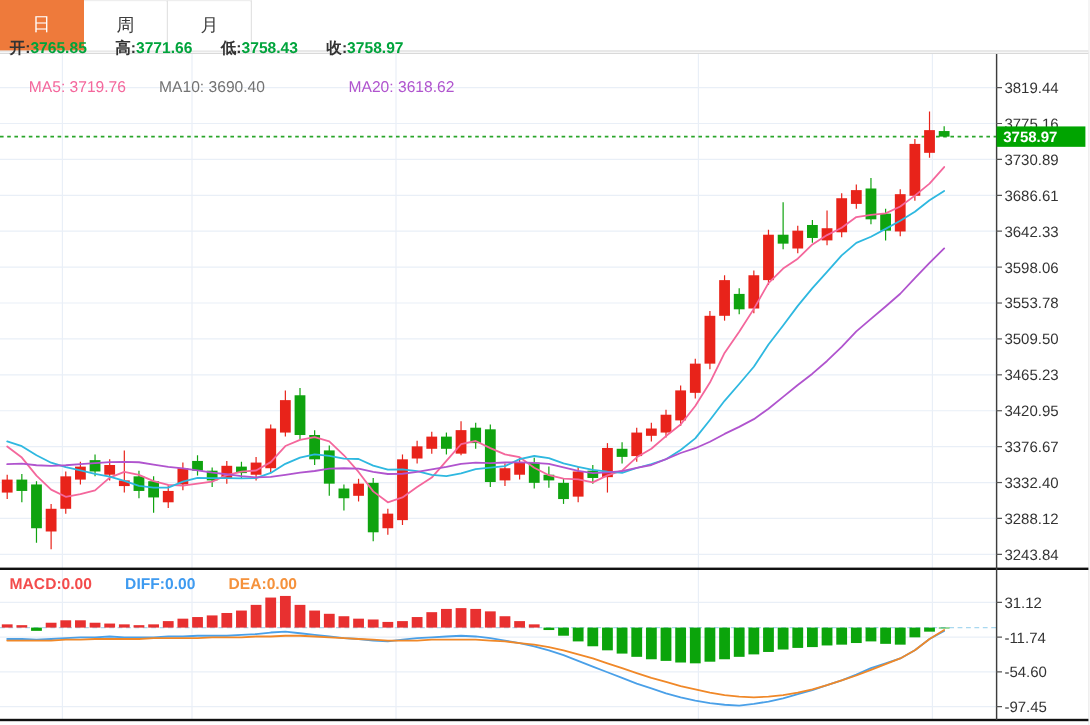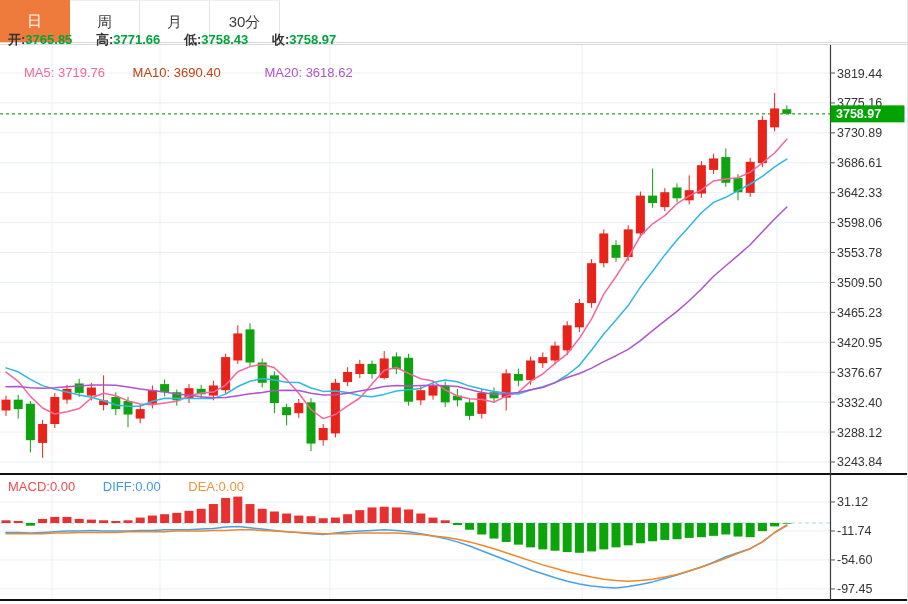--- a/index.html
+++ b/index.html
@@ -7,41 +7,40 @@
   
   #tabbar{position:absolute;top:0;left:0;width:908px;height:43px;background:#fff;border-bottom:1px solid #d9d9d9;box-sizing:border-box;display:flex;}
   .tab{width:70px;height:42px;line-height:42px;text-align:center;font-size:15px;color:#3c3c3c;border-right:1px solid #e3e3e3;border-top:1px solid #eee;box-sizing:border-box;cursor:pointer;background:#fff;}
   .tab.active{background:#ee7a3b;color:#fff;border-right:1px solid #ee7a3b;border-top:none;}
   
   #chart{position:absolute;top:43px;left:0;}
   
   .row{position:absolute;left:8px;white-space:nowrap;font-size:13px;letter-spacing:0;}
   #row-ohlc{top:31px;font-weight:bold;}
   #row-ma{top:65px;}
-  #row-macd{top:479px;}
+  #row-macd{top:479px;font-weight:bold;}
   .lbl{color:#333;}
   .grn{color:#00a43c;}
   .pair{margin-right:20px;}
   .ma5{color:#f4679c;margin-right:24px;margin-left:16px;}
-  .ma10{color:#c2410c;margin-right:40px;}
-  .ma20{color:#b054ce;}
+  .ma10{color:#737373;margin-right:24px;}
+  .ma20{color:#b054ce;margin-left:42px;}
   .macdv{color:#f34c4c;margin-right:24px;}
   .diffv{color:#3f9bf0;margin-right:24px;}
   .deav{color:#f5923c;}
 </style>
 </head>
 <body>
 
 <div id="app">
 
   <div id="tabbar">
     <div class="tab active">日</div>
     <div class="tab">周</div>
     <div class="tab">月</div>
-    <div class="tab">30分</div>
   </div>
 
   <svg id="chart" width="908" height="561">
       <line x1="0" y1="1.5" x2="908" y2="1.5" stroke="#d9d9d9" stroke-width="1"></line>
       <line x1="0" y1="30" x2="830" y2="30" stroke="#e9eff7" stroke-width="1"></line>
       <line x1="0" y1="59.92" x2="830" y2="59.92" stroke="#e9eff7" stroke-width="1"></line>
       <line x1="0" y1="89.84" x2="830" y2="89.84" stroke="#e9eff7" stroke-width="1"></line>
       <line x1="0" y1="119.76" x2="830" y2="119.76" stroke="#e9eff7" stroke-width="1"></line>
       <line x1="0" y1="149.68" x2="830" y2="149.68" stroke="#e9eff7" stroke-width="1"></line>
       <line x1="0" y1="179.60000000000002" x2="830" y2="179.60000000000002" stroke="#e9eff7" stroke-width="1"></line>

